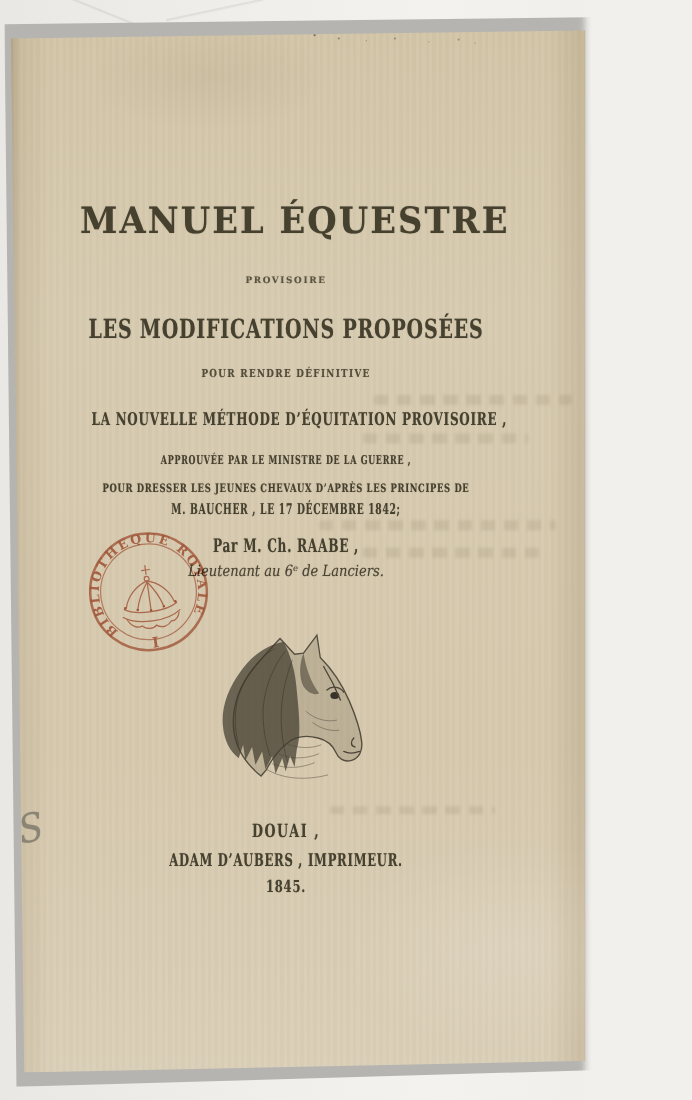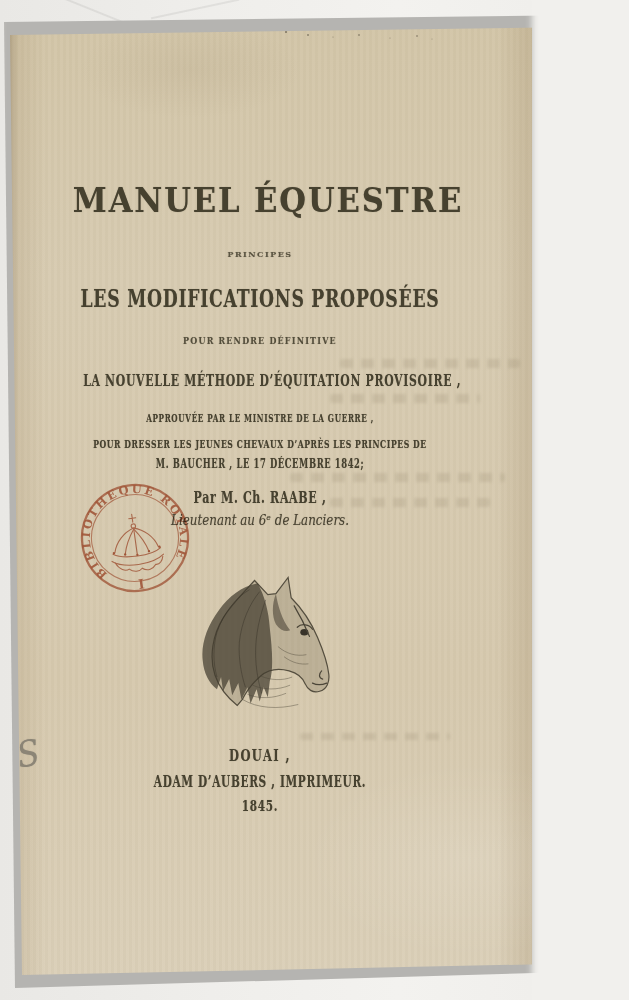--- a/index.html
+++ b/index.html
@@ -78,21 +78,21 @@
 
 <div class="scene">
   <div class="crease c1"></div>
   <div class="crease c2"></div>
   <div class="page-shadow"></div>
 
   <div class="page">
     <div class="specks"></div>
 
     <div class="tl t-title">MANUEL ÉQUESTRE</div>
-    <div class="tl t-contenant">PRINCIPES</div>
+    <div class="tl t-contenant">PROVISOIRE</div>
     <div class="tl t-sub">LES MODIFICATIONS PROPOSÉES</div>
     <div class="tl t-rendre">POUR RENDRE DÉFINITIVE</div>
     <div class="tl t-methode">LA NOUVELLE MÉTHODE D’ÉQUITATION PROVISOIRE ,</div>
     <div class="tl t-approuvee">APPROUVÉE PAR LE MINISTRE DE LA GUERRE ,</div>
     <div class="tl t-dresser">POUR DRESSER LES JEUNES CHEVAUX D’APRÈS LES PRINCIPES DE</div>
     <div class="tl t-baucher">M. BAUCHER , LE 17 DÉCEMBRE 1842;</div>
     <div class="tl t-par">Par M. Ch. RAABE ,</div>
     <div class="tl t-rank">Lieutenant au 6ᵉ de Lanciers.</div>
     <div class="tl t-douai">DOUAI ,</div>
     <div class="tl t-adam">ADAM D’AUBERS , IMPRIMEUR.</div>

